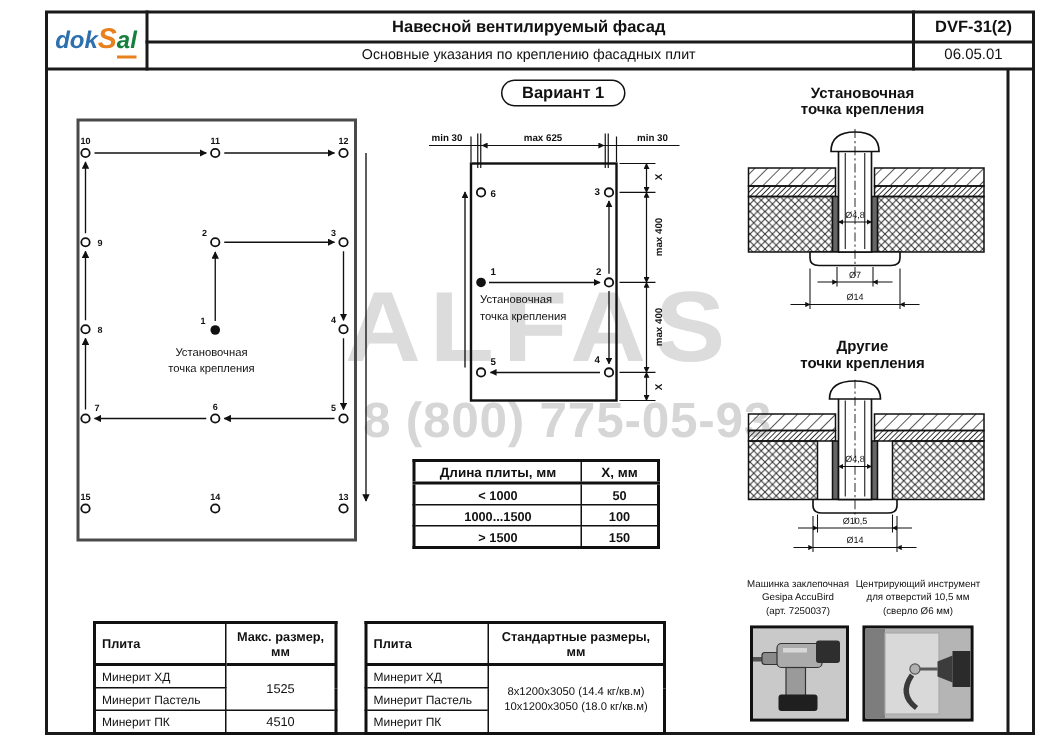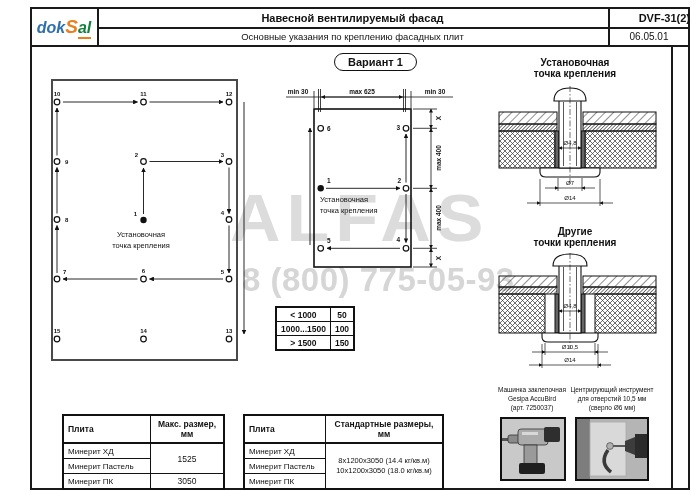--- a/index.html
+++ b/index.html
@@ -6,21 +6,21 @@
   body{width:700px;height:498px;position:relative;background:#fff;
        font-family:"Liberation Sans",sans-serif;color:#111;overflow:hidden;}
   .abs{position:absolute;}
   .line{position:absolute;background:#1a1a1a;}
   
   .page-border{left:30px;top:7px;width:660px;height:483px;border:2px solid #1a1a1a;box-sizing:border-box;z-index:1;}
   
   .hdr-title{left:97px;top:9px;width:511px;height:18px;line-height:18px;text-align:center;
              font-size:11px;font-weight:bold;z-index:2;}
   .hdr-sub{left:97px;top:28px;width:511px;height:27px;line-height:17px;text-align:center;font-size:9.5px;z-index:2;}
-  .hdr-code{left:608px;top:9px;width:82px;height:18px;line-height:18px;text-align:right;
+  .hdr-code{left:608px;top:9px;width:82px;height:18px;line-height:18px;text-align:center;
             font-size:11px;font-weight:bold;z-index:2;}
   .hdr-date{left:608px;top:28px;width:82px;height:17px;line-height:17px;text-align:center;font-size:10px;z-index:2;}
   .logo{left:33px;top:12px;width:62px;height:30px;line-height:30px;text-align:center;
         font-style:italic;font-weight:bold;font-size:16px;z-index:2;white-space:nowrap;}
   .logo .b{color:#2e6fae;}
   .logo .o{color:#e8801e;font-size:19px;}
   .logo .u{color:#15803d;border-bottom:2px solid #e8801e;padding-bottom:1px;}
   
   .wm-brand{left:230px;top:183px;font-size:70px;line-height:70px;font-weight:bold;
             letter-spacing:6px;color:#dcdcdc;z-index:0;transform:scaleY(0.95);}
@@ -197,20 +197,24 @@
   <g font-size="6.5" font-weight="bold">
     <text x="158" y="38" transform="rotate(-90,158,38)" text-anchor="middle">X</text>
     <text x="158" y="78" transform="rotate(-90,158,78)" text-anchor="middle">max 400</text>
     <text x="158" y="138" transform="rotate(-90,158,138)" text-anchor="middle">max 400</text>
     <text x="158" y="178" transform="rotate(-90,158,178)" text-anchor="middle">X</text>
   </g>
 </svg>
 
 <table class="xt" style="left:275px;top:306px;">
   <tbody>
+      <tr>
+    <th class="c1">Длина плиты, мм</th>
+    <th class="c2">X, мм</th>
+  </tr>
   <tr>
         <td>&lt; 1000</td>
         <td>50</td>
       </tr>
   <tr>
         <td>1000...1500</td>
         <td>100</td>
       </tr>
   <tr>
         <td>&gt; 1500</td>
@@ -374,21 +378,21 @@
   </tr>
   <tr>
     <td class="n">Минерит ХД</td>
     <td class="v" rowspan="2">1525</td>
   </tr>
   <tr>
         <td class="n">Минерит Пастель</td>
       </tr>
   <tr>
     <td class="n">Минерит ПК</td>
-    <td class="v">3050</td>
+    <td class="v">4510</td>
   </tr>
 </tbody>
   </table>
 
 <table class="pt" style="left:243px;top:414px;">
   <tbody>
       <tr>
     <th class="h1" style="width:72px;height:24px;">Плита</th>
     <th class="hc" style="width:108px;">Стандартные размеры, мм</th>
   </tr>

